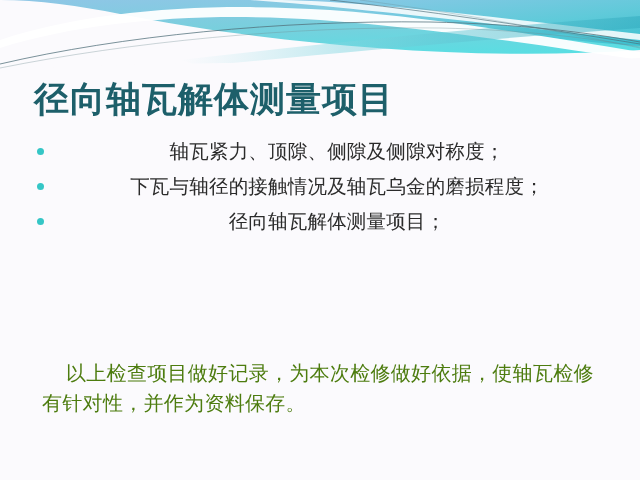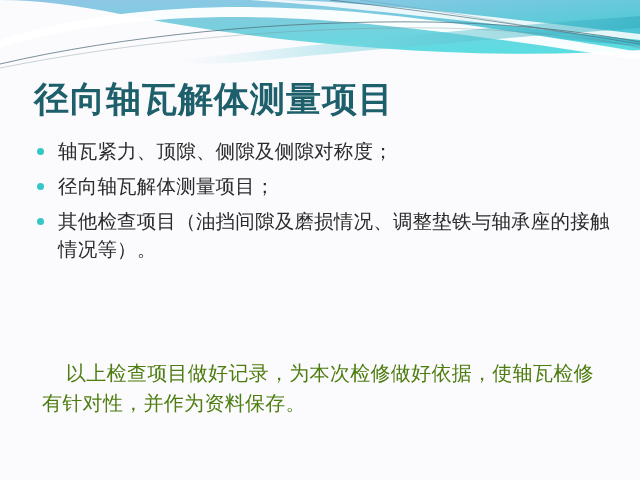--- a/index.html
+++ b/index.html
@@ -65,20 +65,21 @@
   }
   .bullet-item {
     position: relative;
     padding-left: 26px;
     margin: 0 0 7px 0;
     font-family: "Liberation Serif", "DejaVu Serif", serif;
     font-size: 19.5px;
     line-height: 28px;
     color: #2b2b2b;
     letter-spacing: 0.2px;
+    text-align: center;
   }
   .bullet-dot {
     position: absolute;
     left: 5px;
     top: 10px;
     width: 7px;
     height: 7px;
     border-radius: 50%;
     background: #35c6c6;
   }
@@ -149,23 +150,23 @@
 
   <div id="slide-title">径向轴瓦解体测量项目</div>
 
   <ul id="bullet-list">
     <li class="bullet-item">
       <span class="bullet-dot"></span>
       <span class="bullet-text">轴瓦紧力、顶隙、侧隙及侧隙对称度；</span>
     </li>
     <li class="bullet-item">
       <span class="bullet-dot"></span>
-      <span class="bullet-text">径向轴瓦解体测量项目；</span>
+      <span class="bullet-text">下瓦与轴径的接触情况及轴瓦乌金的磨损程度；</span>
     </li>
     <li class="bullet-item">
       <span class="bullet-dot"></span>
-      <span class="bullet-text">其他检查项目（油挡间隙及磨损情况、调整垫铁与轴承座的接触情况等）。</span>
+      <span class="bullet-text">径向轴瓦解体测量项目；</span>
     </li>
   </ul>
 
   <div id="summary-paragraph">以上检查项目做好记录，为本次检修做好依据，使轴瓦检修有针对性，并作为资料保存。</div>
 
 </div>
 
 </body></html>

